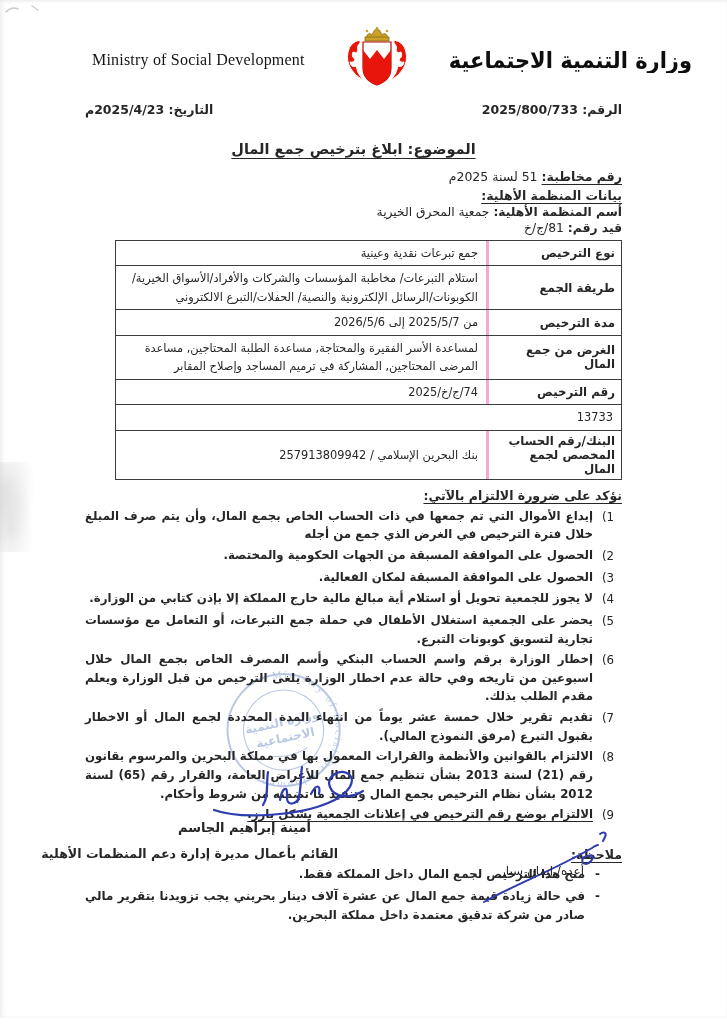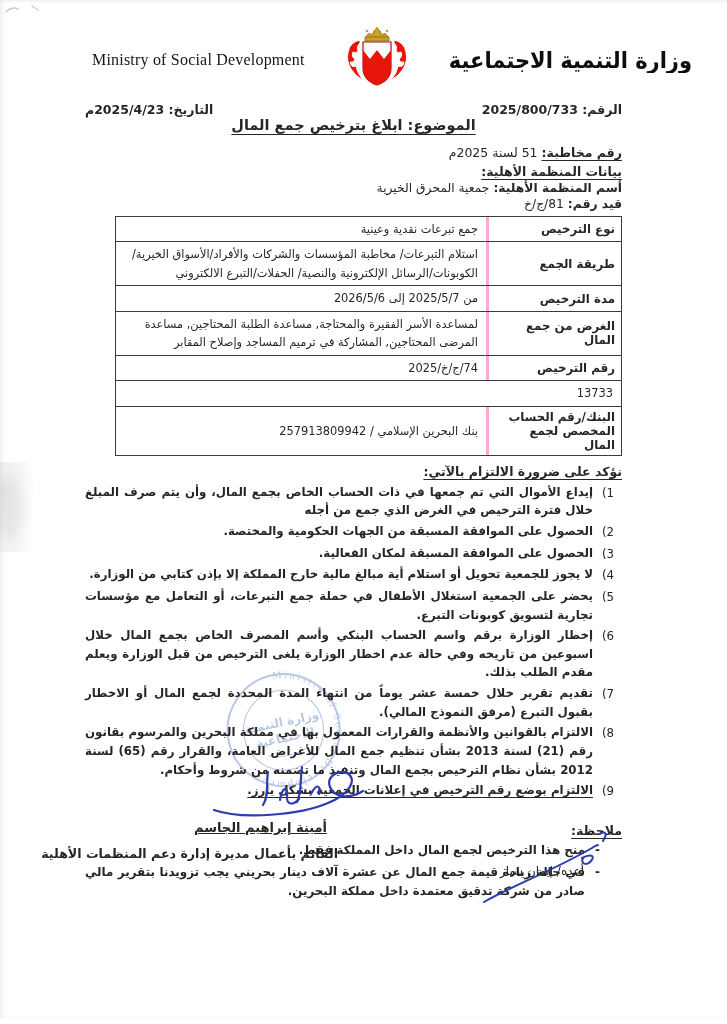--- a/index.html
+++ b/index.html
@@ -10,21 +10,21 @@
   }
   
   .hdr{position:absolute;left:92px;top:26px;width:600px;display:flex;align-items:center;justify-content:space-between;z-index:1;}
   .hdr-en{font-family:"Liberation Serif","DejaVu Serif",serif;font-size:16px;color:#151515;letter-spacing:.2px;white-space:nowrap;}
   .hdr-ar{font-size:21px;font-weight:800;color:#0e0e0e;white-space:nowrap;transform:scaleY(1.08);letter-spacing:-1px;direction:rtl;}
   .crest{flex:none;margin:0 6px;}
   
   .content{position:absolute;left:85px;top:102px;width:537px;direction:rtl;text-align:right;z-index:2;}
   .meta{display:flex;justify-content:space-between;font-size:12.5px;font-weight:700;}
   .num{font-weight:600;}
-  .subject{text-align:center;font-weight:700;font-size:14.5px;margin-top:0;}
+  .subject{text-align:center;font-weight:700;font-size:14.5px;margin-top:24px;}
   .subject span{text-decoration:underline;text-underline-offset:4px;}
   .decision{margin-top:12px;font-size:12.5px;}
   .lbl-u{font-weight:700;text-decoration:underline;text-underline-offset:3px;}
   .sec-head{font-weight:700;text-decoration:underline;text-underline-offset:3px;font-size:12.5px;margin-top:4px;}
   .kv{margin-top:2px;font-size:12.3px;}
   .kv .lbl{font-weight:700;}
   
   .tbl{margin-top:5px;margin-left:2px;width:505px;border:1px solid #3c3c3c;}
   .trow{display:flex;border-top:1px solid #3c3c3c;}
   .trow:first-child{border-top:none;}
@@ -37,21 +37,21 @@
   .onum{width:20px;flex:none;direction:ltr;text-align:left;padding-top:1px;}
   .otext{flex:1;text-align:justify;font-weight:bold;}
   .otext.u{font-weight:700;text-decoration:underline;text-underline-offset:3px;text-align:right;}
   .notes-head{font-weight:700;text-decoration:underline;text-underline-offset:3px;font-size:12.5px;margin-top:22px;}
   .note{display:flex;gap:10px;font-weight:700;font-size:11.9px;line-height:1.6;margin-top:3px;padding-right:22px;}
   .ndash{flex:none;}
   .ntext{flex:1;text-align:justify;}
   
   .stamp{position:absolute;left:218px;top:664px;opacity:.48;z-index:1;transform:rotate(-12deg);}
   .sig-main{position:absolute;left:208px;top:756px;z-index:3;}
-  .sig-name{position:absolute;left:178px;top:820px;width:165px;text-align:center;font-weight:700;font-size:13px;direction:rtl;z-index:3;text-decoration:underline;}
+  .sig-name{position:absolute;left:178px;top:820px;width:165px;text-align:left;font-weight:700;font-size:13px;direction:rtl;z-index:3;}
   .sig-title{position:absolute;left:88px;top:846px;width:250px;text-align:center;font-weight:700;font-size:12.6px;white-space:nowrap;direction:rtl;z-index:3;}
   .prepared{position:absolute;left:500px;top:864px;font-size:12px;direction:rtl;z-index:3;}
   .sig-prep{position:absolute;left:478px;top:828px;z-index:2;}
   .corner-artifact{position:absolute;left:4px;top:2px;z-index:1;opacity:.5;}
   .smudge{position:absolute;left:-8px;top:462px;width:46px;height:90px;z-index:0;
     background:radial-gradient(ellipse at 30% 30%, rgba(120,120,120,.18), transparent 65%),
                radial-gradient(ellipse at 40% 75%, rgba(120,120,120,.14), transparent 60%);}
 </style>
 </head>
 <body>

